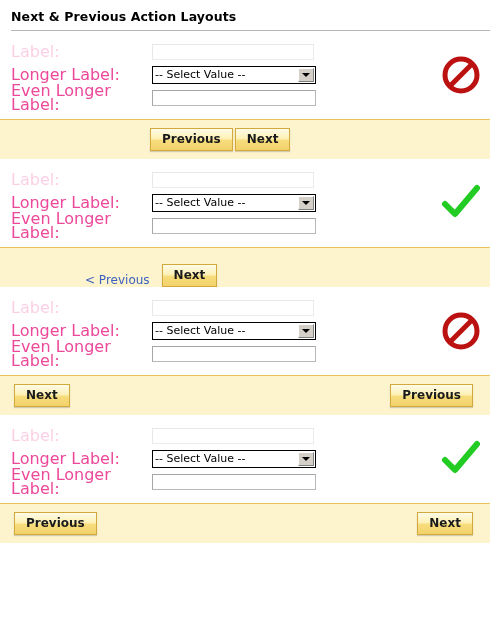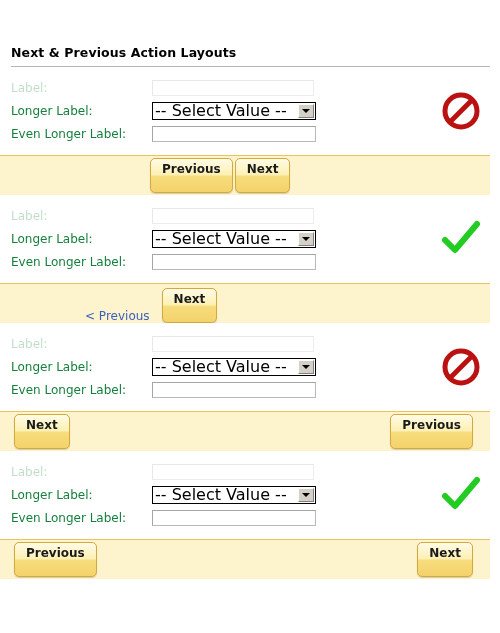--- a/index.html
+++ b/index.html
@@ -12,21 +12,20 @@
     height: 633px;
     font-family: "DejaVu Sans", "Liberation Sans", sans-serif;
     font-size: 12px;
     color: #000000;
     overflow: hidden;
   }
 
   
   .page-header {
     padding: 9px 0 0 11px;
-    margin-top: 36px;
   }
   .page-title {
     font-size: 12.5px;
     font-weight: bold;
     color: #000;
     letter-spacing: 0.1px;
   }
   .header-rule {
     margin: 6px 10px 0 11px;
     height: 1px;
@@ -44,22 +43,22 @@
     align-items: center;
     height: 22px;
     margin-bottom: 1px;
   }
   .form-row.faded {
     opacity: 0.26;
   }
   .field-label {
     width: 141px;
     flex: 0 0 141px;
-    font-size: 12px;
-    color: #15803d;
+    font-size: 16px;
+    color: #ec4899;
     line-height: 14px;
   }
   .text-input {
     width: 162px;
     height: 16px;
     box-sizing: border-box;
     border: 1px solid #b9b9b9;
     border-top-color: #a6a6a6;
     border-left-color: #a6a6a6;
     background: #ffffff;
@@ -77,21 +76,21 @@
     width: 164px;
     height: 18px;
     box-sizing: border-box;
     border: 1px solid #000000;
     background: #ffffff;
     display: flex;
     align-items: center;
     cursor: default;
   }
   .select-text {
-    font-size: 16px;
+    font-size: 11px;
     color: #000;
     padding-left: 2px;
     white-space: nowrap;
     line-height: 16px;
   }
   .select-arrow {
     position: absolute;
     right: 1px;
     top: 1px;
     width: 16px;
@@ -142,22 +141,22 @@
   .gap-sep { width: 2px; }
 
   
   .btn {
     font-family: "DejaVu Sans", "Liberation Sans", sans-serif;
     font-size: 12px;
     font-weight: bold;
     color: #1a1a1a;
     background: linear-gradient(to bottom, #fffbe6 0%, #fdf0b4 48%, #f7dd7d 52%, #f3d26a 100%);
     border: 1px solid #d2a93c;
-    border-radius: 5px;
-    padding: 3px 11px 16px 11px;
+    border-radius: 0;
+    padding: 3px 11px 4px 11px;
     cursor: pointer;
     line-height: 14px;
     box-shadow: 0 1px 1px rgba(0,0,0,0.16);
     white-space: nowrap;
   }
   .btn-link {
     font-family: "DejaVu Sans", "Liberation Sans", sans-serif;
     font-size: 12px;
     color: #3a5fbd;
     text-decoration: none;

